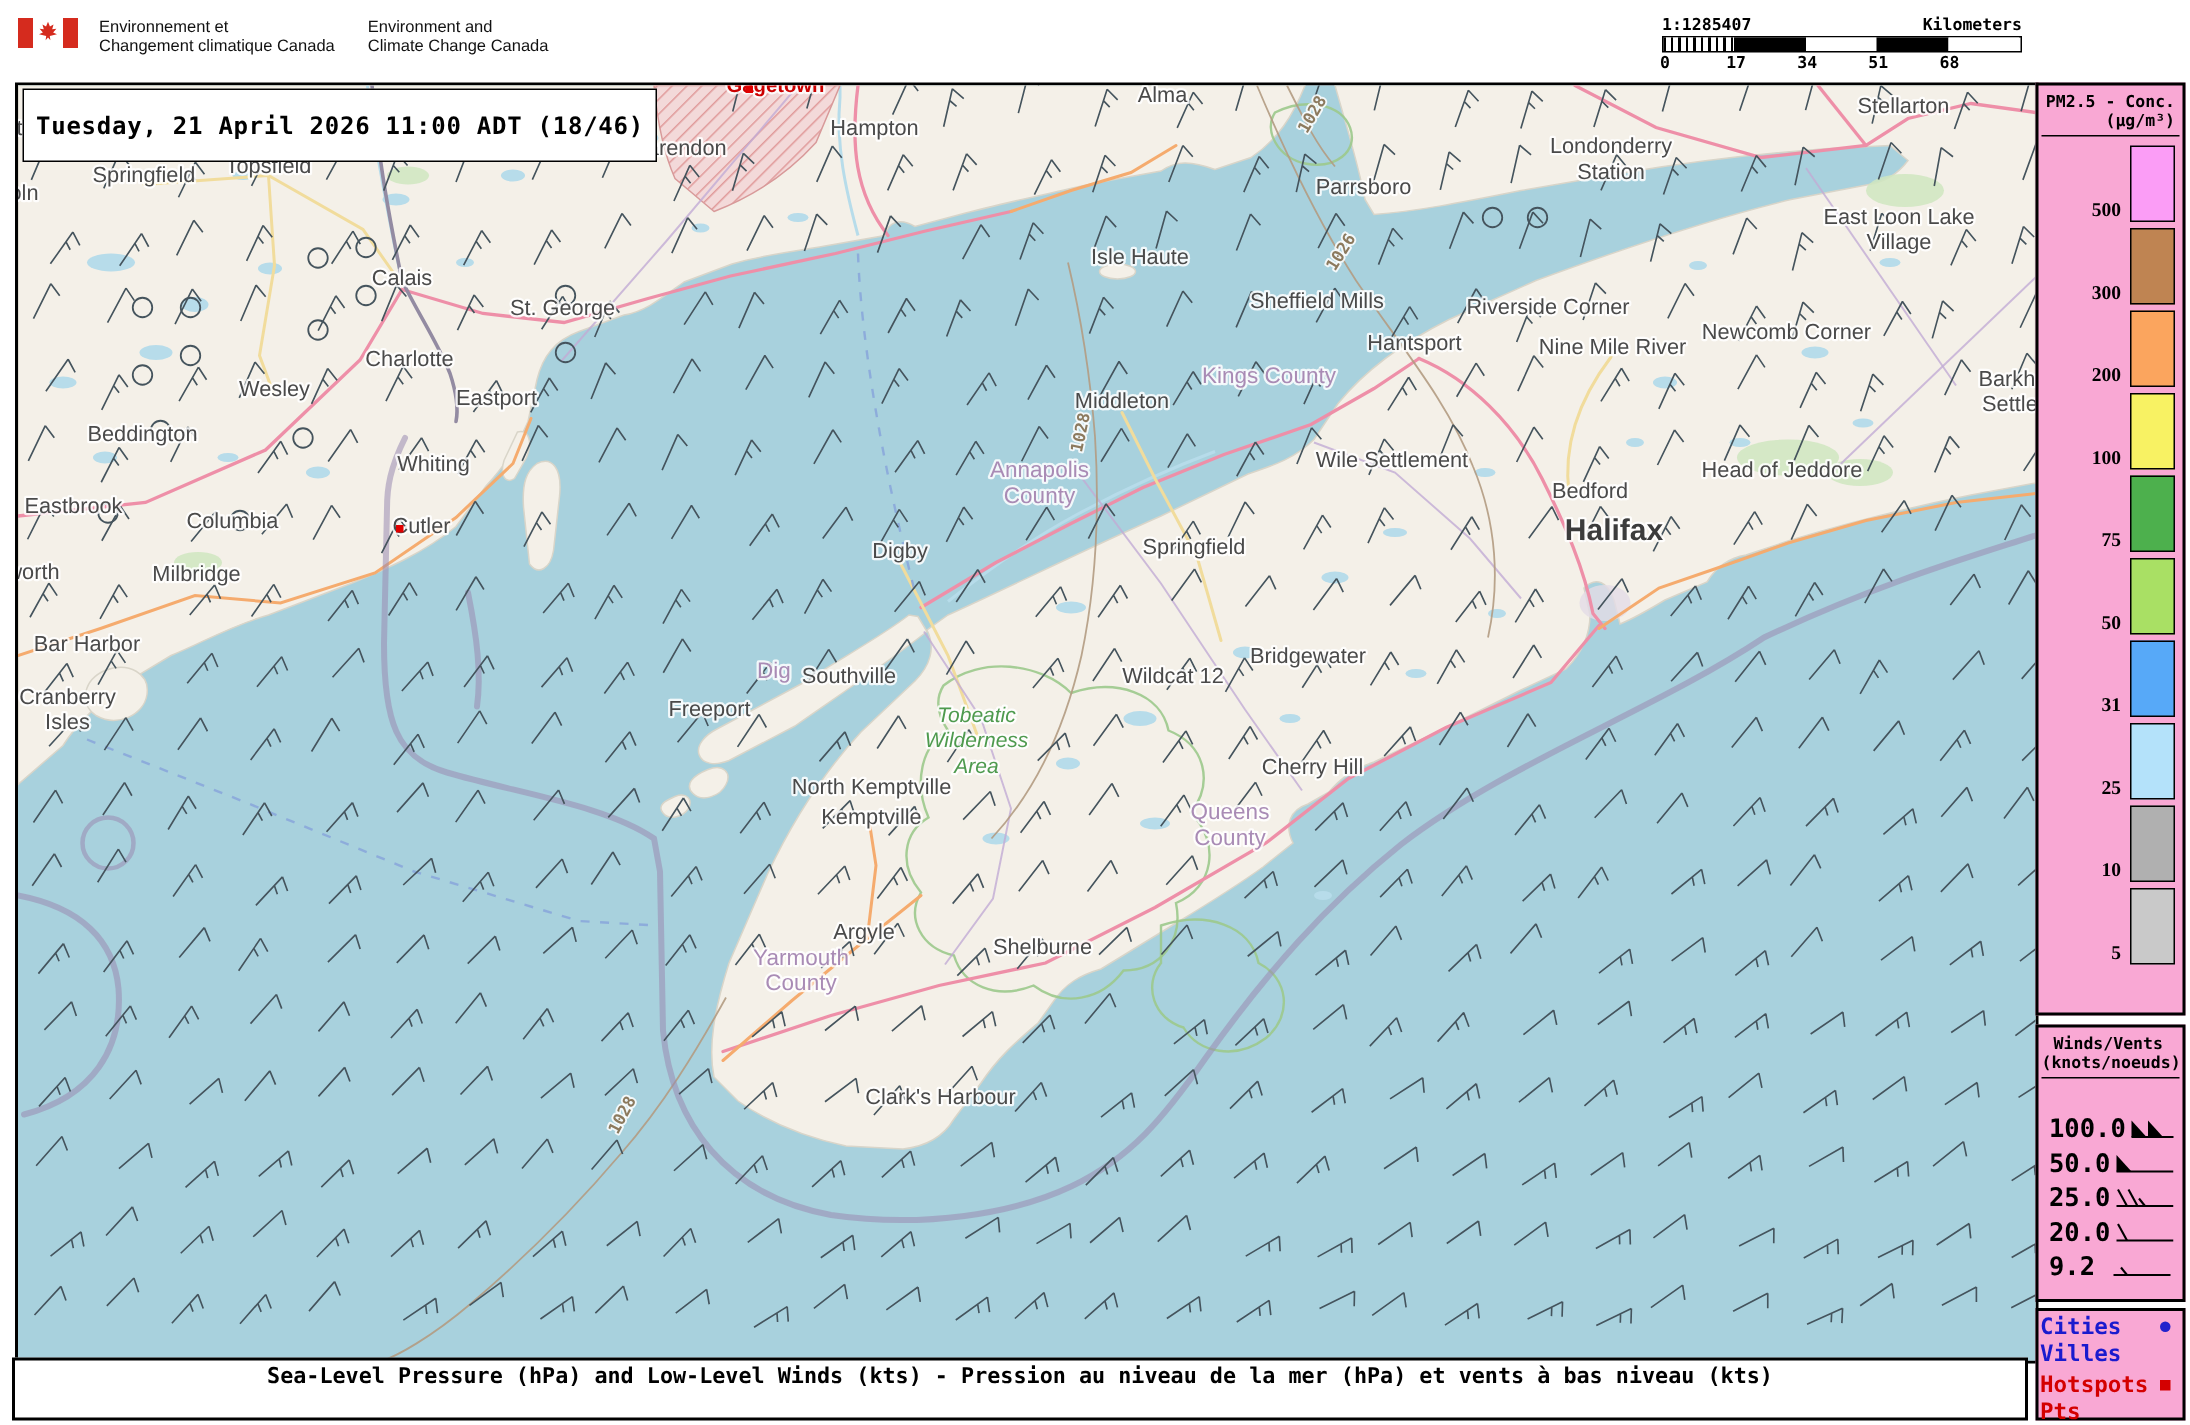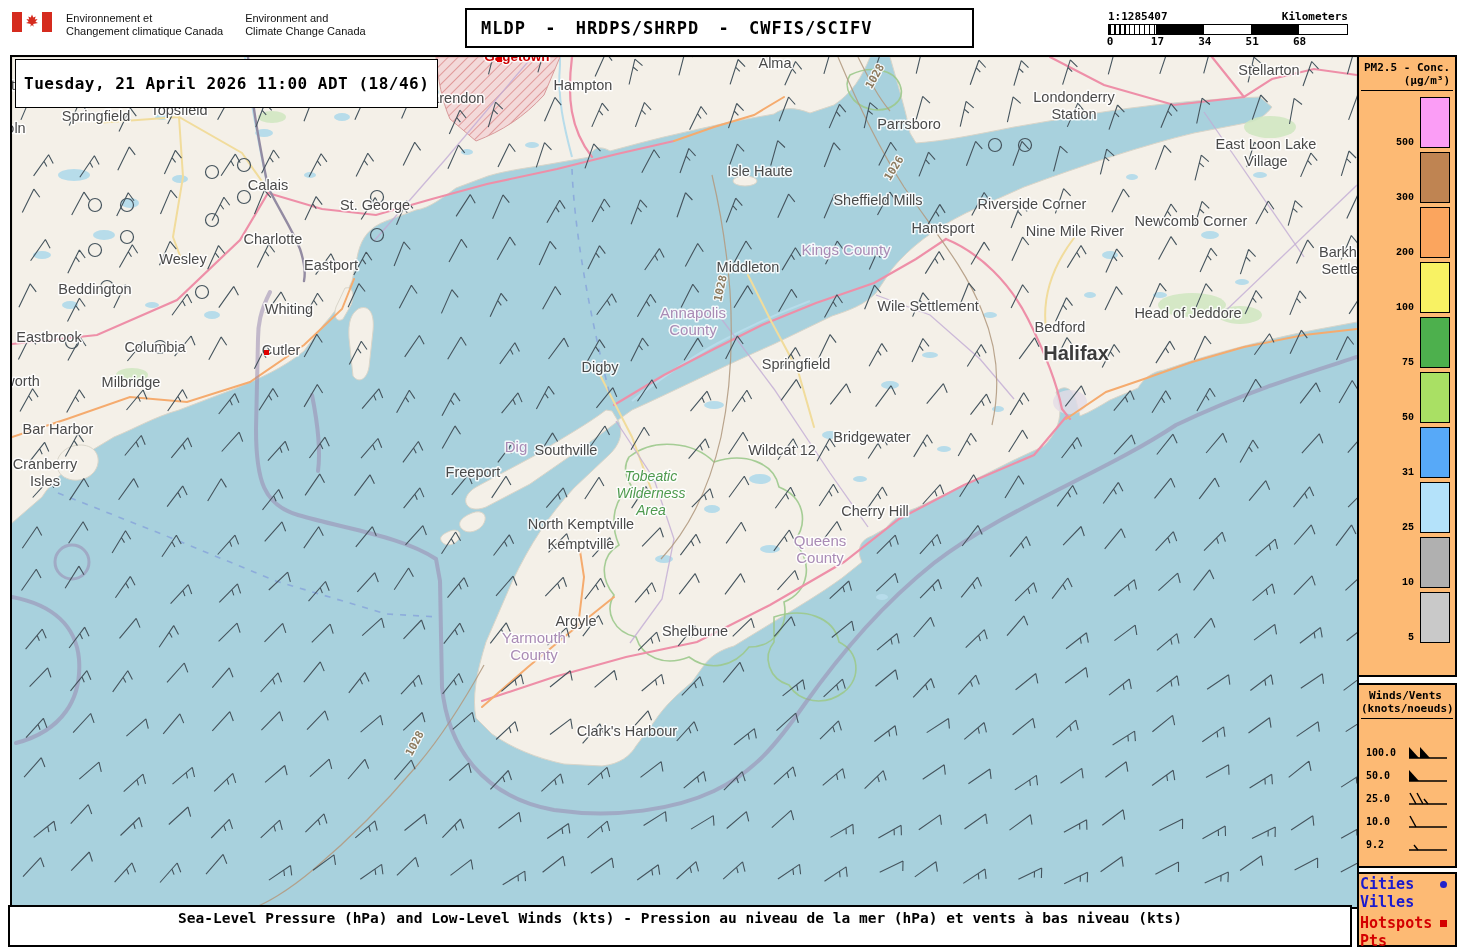--- a/index.html
+++ b/index.html
@@ -38,34 +38,34 @@
   text{font-family:"Liberation Sans",sans-serif;text-anchor:middle;
        paint-order:stroke;stroke:#ffffff;stroke-width:3px;stroke-opacity:.85;stroke-linejoin:round;}
   .t-town{font-size:14.5px;fill:#4a4a4a;}
   .t-city{font-size:20px;font-weight:bold;fill:#3c3c3c;}
   .t-county{font-size:15px;fill:#a98bb5;}
   .t-park{font-size:14px;font-style:italic;fill:#4e9a4e;}
   .t-red{font-size:13.5px;font-weight:bold;fill:#cc0000;}
   .t-iso{font-family:"DejaVu Sans Mono",monospace;font-size:11px;font-weight:bold;fill:#8c7a5e;stroke-width:2.5px;}
 
   
-  .sidebox{position:absolute;left:1357px;width:100px;border:2px solid #000;background:#fdba74;box-sizing:border-box;}
+  .sidebox{position:absolute;left:1357px;width:100px;border:2px solid #000;background:#f9a8d4;box-sizing:border-box;}
   .pm25{top:55px;height:622px;}
   .windbox{top:683px;height:185px;}
   .citybox{top:872px;height:75px;}
   .side-head{font-family:"DejaVu Sans Mono",monospace;font-weight:bold;font-size:11px;
              text-align:right;padding:4px 5px 1px 2px;line-height:13px;white-space:pre-line;}
   .side-rule{border-top:1.5px solid #000;margin:2px 2px 0 2px;}
   .pm-rows{margin-top:6px;}
   .pm-row{display:flex;justify-content:flex-end;align-items:flex-end;gap:6px;height:51px;margin:0 5px 4px 0;}
-  .pm-label{font-family:Liberation Mono, monospace;font-weight:bold;font-size:10px;padding-bottom:0px;text-align:center;}
+  .pm-label{font-family:Liberation Serif, serif;font-weight:bold;font-size:13px;padding-bottom:0px;text-align:center;}
   .pm-swatch{width:30px;height:51px;border:1px solid #000;box-sizing:border-box;}
   .wind-rows{margin-top:22px;}
   .wind-row{display:flex;justify-content:space-between;align-items:center;height:23px;padding:0 6px 0 7px;}
-  .wind-label{font-family:"DejaVu Sans Mono",monospace;font-weight:bold;font-size:10px;}
+  .wind-label{font-family:"DejaVu Sans Mono",monospace;font-weight:bold;font-size:17px;}
   .city-line{display:flex;justify-content:space-between;align-items:center;padding:2px 8px 0 1px;}
   .city-text{font-family:"DejaVu Sans Mono",monospace;font-weight:bold;font-size:15px;color:#1a1ace;line-height:16px;}
   .hot-text{font-family:"DejaVu Sans Mono",monospace;font-weight:bold;font-size:15px;color:#d40000;line-height:16px;}
   .dot-blue{width:7px;height:7px;border-radius:50%;background:#2222cc;}
   .sq-red{width:7px;height:7px;background:#d40000;}
 
   
   .caption{position:absolute;left:8px;top:905px;width:1344px;height:42px;border:2px solid #000;
            background:#fff;box-sizing:border-box;text-align:center;}
   .caption div{font-family:"DejaVu Sans Mono",monospace;font-weight:bold;font-size:14.5px;line-height:19px;}
@@ -88,23 +88,20 @@
         <div>Environnement et</div>
         <div>Changement climatique Canada</div>
       </div>
       <div class="logo-col">
         <div>Environment and</div>
         <div>Climate Change Canada</div>
       </div>
     </div>
   </div>
 
-  <div class="title-box">
-    <span>MLDP - HRDPS/SHRPD - CWFIS/SCIFV</span>
-  </div>
 
   <div class="scalebar">
     <div class="scale-top">
       <span>1:1285407</span>
       <span>Kilometers</span>
     </div>
     <div class="scale-track" id="scale-track">
         <div class="scale-seg seg-hatch"></div>
         <div class="scale-seg seg-dark"></div>
         <div class="scale-seg seg-light"></div>
@@ -911,21 +908,21 @@
         <div class="wind-row">
           <span class="wind-label">25.0</span>
           <svg width="44" height="16">
             <line x1="4" y1="13" x2="42" y2="13" stroke="#000" stroke-width="1.4"></line>
             <line x1="5" y1="2" x2="11" y2="13" stroke="#000" stroke-width="1.4"></line>
             <line x1="12" y1="2" x2="18" y2="13" stroke="#000" stroke-width="1.4"></line>
             <line x1="19" y1="8" x2="23" y2="13" stroke="#000" stroke-width="1.4"></line>
           </svg>
         </div>
         <div class="wind-row">
-          <span class="wind-label">10.0</span>
+          <span class="wind-label">20.0</span>
           <svg width="44" height="16">
             <line x1="4" y1="13" x2="42" y2="13" stroke="#000" stroke-width="1.4"></line>
             <line x1="5" y1="2" x2="11" y2="13" stroke="#000" stroke-width="1.4"></line>
           </svg>
         </div>
         <div class="wind-row">
           <span class="wind-label">9.2</span>
           <svg width="44" height="16">
             <line x1="4" y1="13" x2="42" y2="13" stroke="#000" stroke-width="1.4"></line>
             <line x1="9" y1="8" x2="13" y2="13" stroke="#000" stroke-width="1.4"></line>

